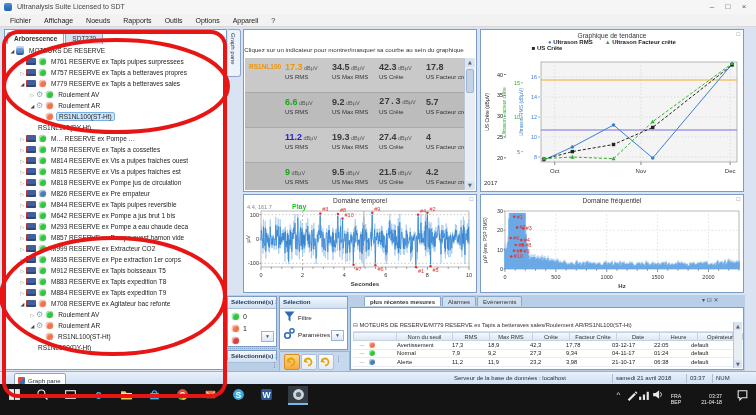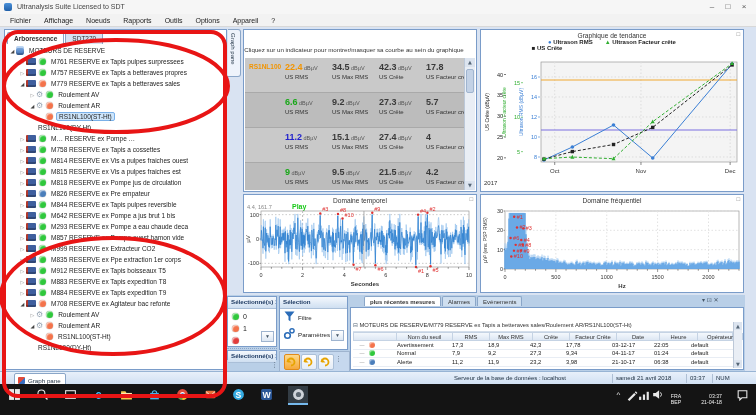--- a/index.html
+++ b/index.html
@@ -281,21 +281,21 @@
   <div class="abs" id="graph-vtab">
     <span>Graph pane</span>
   </div>
 
   <div class="panel" id="ind-panel" style="left:243px;top:29px;width:234px;height:163px;">
     <div id="ind-hint">Cliquez sur un indicateur pour montrer/masquer sa courbe au sein du graphique</div>
     <div id="ind-rows">
         <div class="irow">
           <span class="ilabel" style="color: rgb(242, 148, 0);">RS1NL100</span>
           <div class="icell" style="left: 40px;">
-            <div><span class="ival" style="color: rgb(242, 148, 0);">22.4</span><span class="iunit"> dBµV</span></div>
+            <div><span class="ival" style="color: rgb(242, 148, 0);">17.3</span><span class="iunit"> dBµV</span></div>
             <div class="iname">US RMS</div>
           </div>
           <div class="icell" style="left: 87px;">
             <div><span class="ival" style="color: rgb(58, 58, 58);">34.5</span><span class="iunit"> dBµV</span></div>
             <div class="iname">US Max RMS</div>
           </div>
           <div class="icell" style="left: 134px;">
             <div><span class="ival" style="color: rgb(58, 58, 58);">42.3</span><span class="iunit"> dBµV</span></div>
             <div class="iname">US Crête</div>
           </div>
@@ -307,35 +307,35 @@
         <div class="irow">
           <div class="icell" style="left: 40px;">
             <div><span class="ival" style="color: rgb(24, 168, 24);">6.6</span><span class="iunit"> dBµV</span></div>
             <div class="iname">US RMS</div>
           </div>
           <div class="icell" style="left: 87px;">
             <div><span class="ival" style="color: rgb(58, 58, 58);">9.2</span><span class="iunit"> dBµV</span></div>
             <div class="iname">US Max RMS</div>
           </div>
           <div class="icell" style="left: 134px;">
-            <div><span class="ival" style="color: rgb(58, 58, 58);">27.3</span><span class="iunit"> dBµV</span></div>
+            <div><span class="ival" style="color: rgb(58, 58, 58); font-family: Liberation Mono, monospace;">27.3</span><span class="iunit"> dBµV</span></div>
             <div class="iname">US Crête</div>
           </div>
           <div class="icell" style="left: 181px;">
             <div><span class="ival" style="color: rgb(58, 58, 58);">5.7</span></div>
             <div class="iname">US Facteur crête</div>
           </div>
         </div>
         <div class="irow">
           <div class="icell" style="left: 40px;">
             <div><span class="ival" style="color: rgb(34, 34, 204);">11.2</span><span class="iunit"> dBµV</span></div>
             <div class="iname">US RMS</div>
           </div>
           <div class="icell" style="left: 87px;">
-            <div><span class="ival" style="color: rgb(58, 58, 58);">15.1</span><span class="iunit"> dBµV</span></div>
+            <div><span class="ival" style="color: rgb(58, 58, 58);">19.3</span><span class="iunit"> dBµV</span></div>
             <div class="iname">US Max RMS</div>
           </div>
           <div class="icell" style="left: 134px;">
             <div><span class="ival" style="color: rgb(58, 58, 58);">27.4</span><span class="iunit"> dBµV</span></div>
             <div class="iname">US Crête</div>
           </div>
           <div class="icell" style="left: 181px;">
             <div><span class="ival" style="color: rgb(58, 58, 58);">4</span></div>
             <div class="iname">US Facteur crête</div>
           </div>

